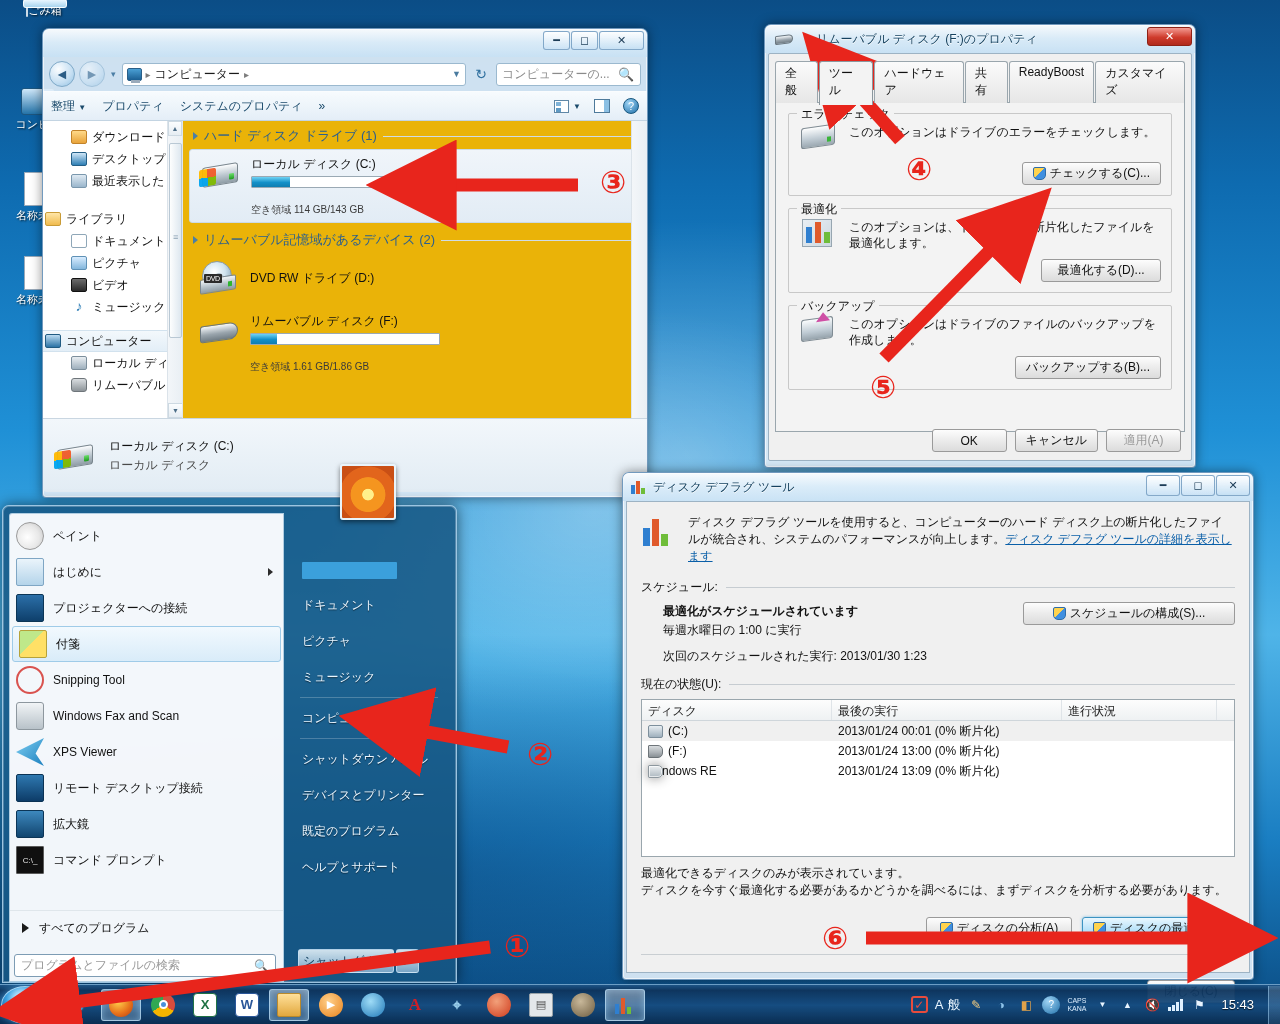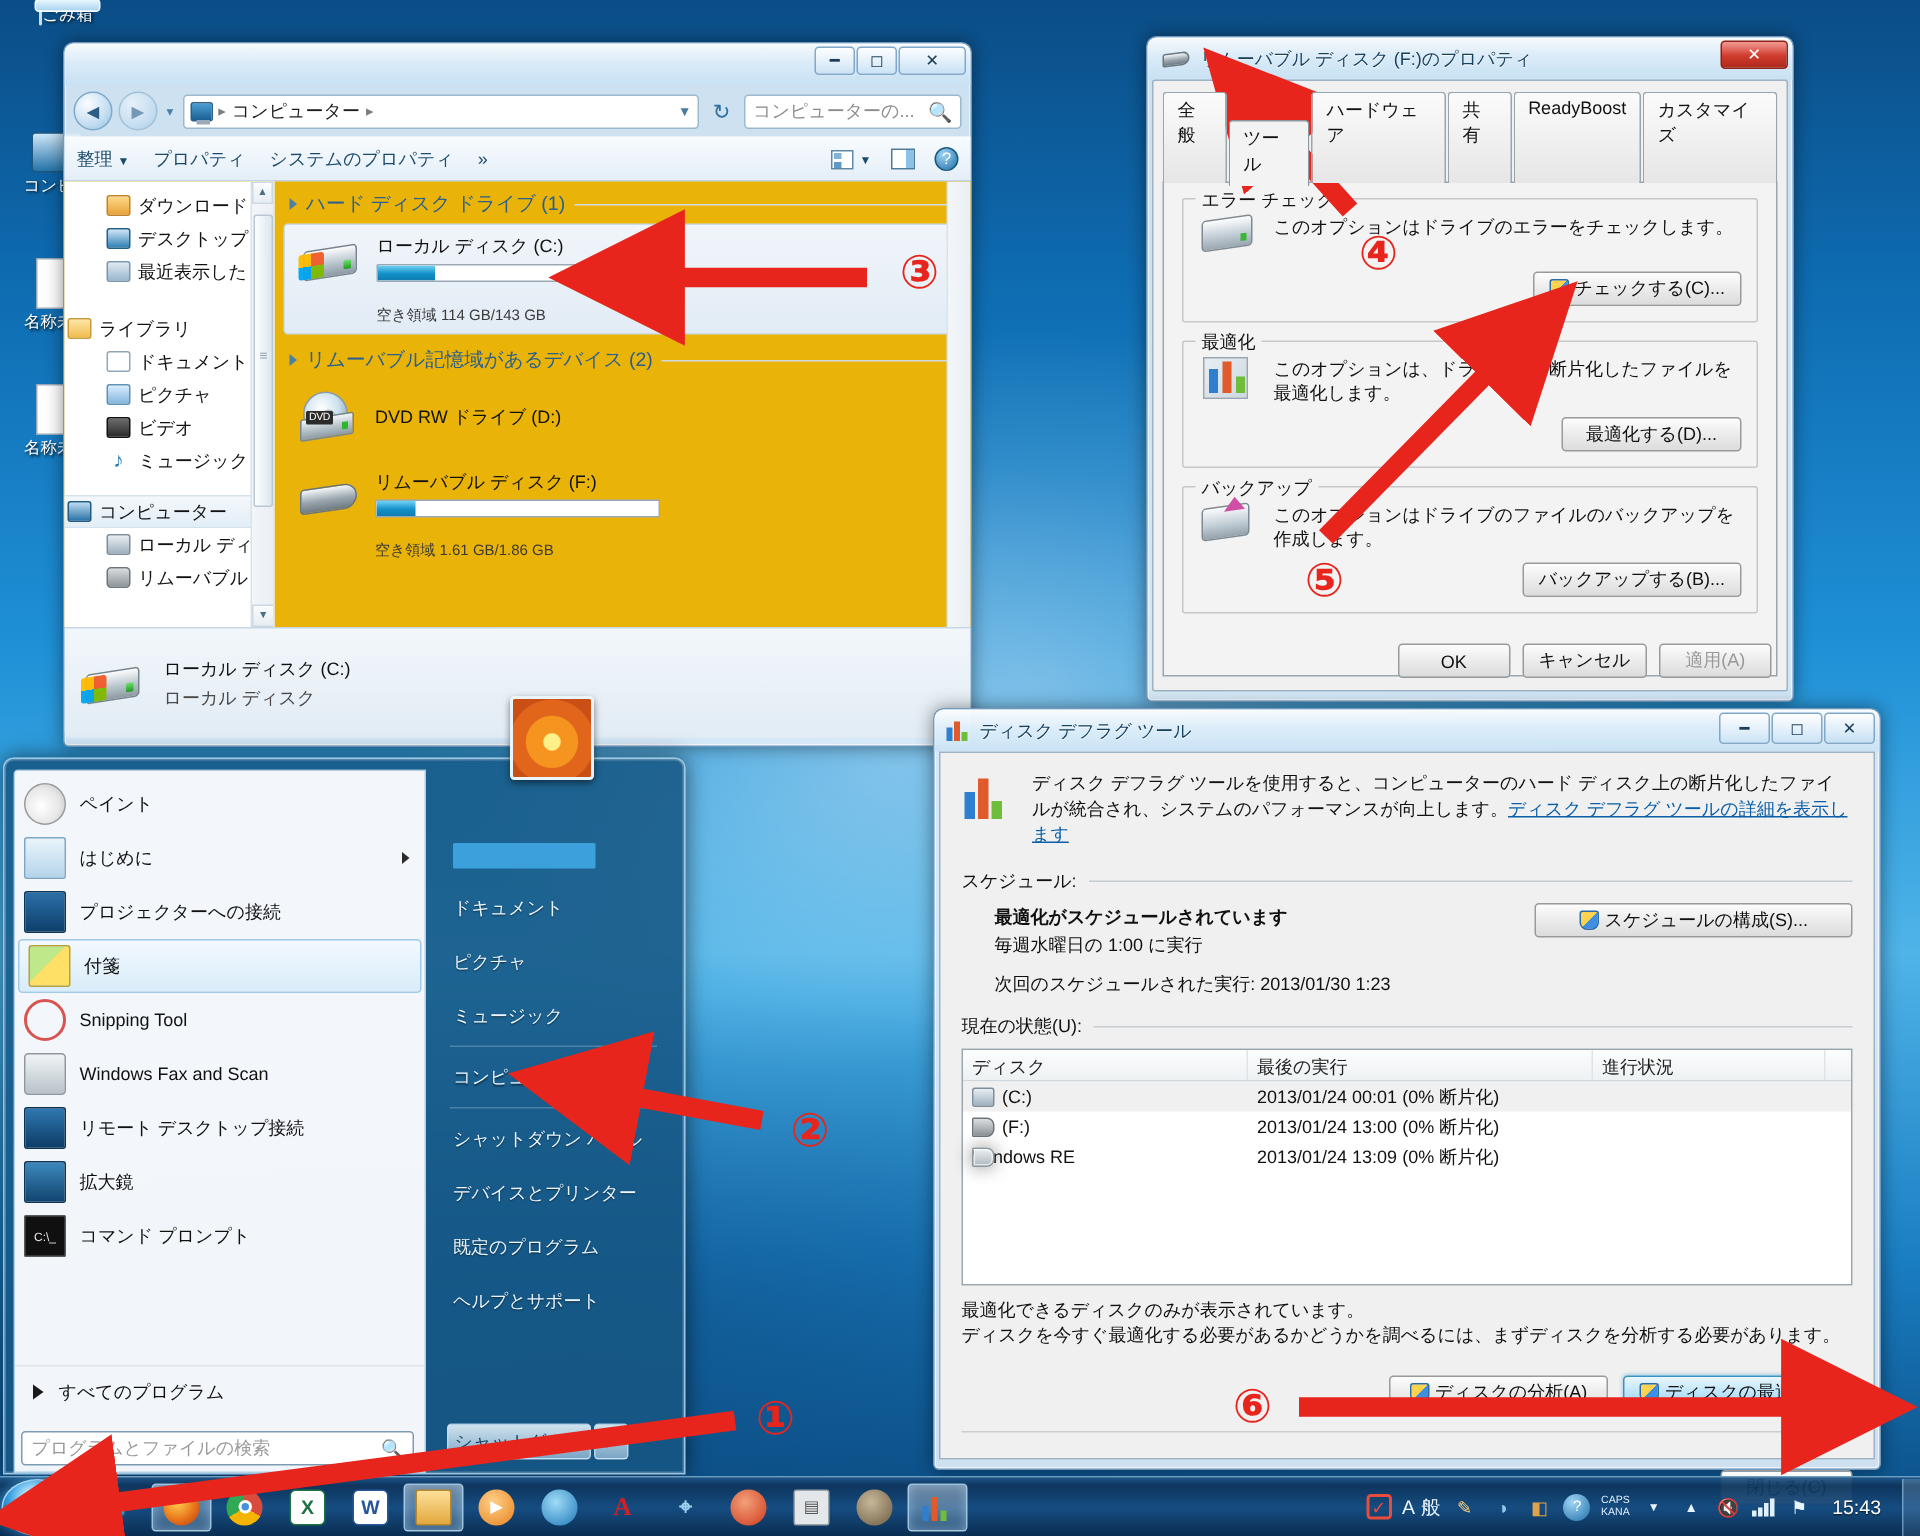--- a/index.html
+++ b/index.html
@@ -184,29 +184,29 @@
   }
   .det-ico{width:44px;height:38px;position:relative;flex:0 0 44px;}
   .det-col1{ font-size:12px; color:#111; line-height:19px; }
   .det-col1 .sub{ color:#4a4a4a; }
   .det-col2{ font-size:12px; color:#111; line-height:19px; }
   .det-bar{display:flex;align-items:center;gap:7px;}
   .det-bar .bar{ width:290px; }
 
   
   #props{ left:764px; top:24px; width:432px; height:444px; }
-  #props .titlebar{ padding-left:10px; gap:7px;}
+  #props .titlebar{ padding-left:10px; gap:23px;}
   .prop-face{ background:#f0f0f0; margin:0 3px 3px; height:408px; border:1px solid #9db3c4; border-radius:2px; position:relative;}
   .tabs{ display:flex; padding:7px 6px 0 6px; gap:1px; position:relative; z-index:2;}
   .tab{
     padding:3px 9px 4px; font-size:12px; color:#111;
     background:linear-gradient(180deg,#fbfbfb,#e6e6e6);
     border:1px solid #9aa6ad;border-bottom:none;border-radius:3px 3px 0 0;
   }
-  .tab.active{ background:#f3f3f3; padding-bottom:6px; margin-bottom:-2px; border-color:#8b979e; position:relative; z-index:3;margin-top:19px;}
+  .tab.active{ background:#f3f3f3; padding-bottom:6px; margin-bottom:-2px; border-color:#8b979e; position:relative; z-index:3;}
   .tab-panel{
     margin:0 6px 6px; border:1px solid #9aa6ad; background:#f3f3f3;
     height:330px; padding:10px 12px; position:relative; top:-1px;
   }
   .fieldset{ border:1px solid #c8c8c8; border-radius:2px; margin-bottom:12px; padding:8px 10px 10px; position:relative;}
   .fs-legend{ position:absolute; top:-8px; left:8px; background:#f3f3f3; padding:0 4px; font-size:12px; color:#111;}
   .fs-row{ display:flex; gap:10px; align-items:flex-start; }
   .fs-ico{ width:40px;height:32px;flex:0 0 40px; position:relative;}
   .fs-text{ font-size:12px; color:#111; line-height:16px; flex:1; padding-top:2px;}
   .fs-btnrow{ display:flex; justify-content:flex-end; margin-top:8px; }
@@ -742,20 +742,24 @@
     </div>
     <div class="sm-item">
       <span class="sm-ico" style="border:2px solid #d9534f;border-radius:50%;background:transparent;"></span>
       <span>Snipping Tool</span>
     </div>
     <div class="sm-item">
       <span class="sm-ico" style="background:linear-gradient(180deg,#f1f4f6,#b8c2c9);border:1px solid #8d979e;border-radius:3px;"></span>
       <span>Windows Fax and Scan</span>
     </div>
     <div class="sm-item">
+      <span class="sm-ico" style="background:linear-gradient(135deg,#7fd0f2,#1c80bf);clip-path:polygon(0 50%,100% 0,70% 55%,100% 100%);"></span>
+      <span>XPS Viewer</span>
+    </div>
+    <div class="sm-item">
       <span class="sm-ico" style="background:linear-gradient(180deg,#2e78b0,#0d3c68);border:1px solid #0a3254;border-radius:2px;"></span>
       <span>リモート デスクトップ接続</span>
     </div>
     <div class="sm-item">
       <span class="sm-ico" style="background:linear-gradient(180deg,#3d88be,#11456f);border:1px solid #0c3557;border-radius:2px;"></span>
       <span>拡大鏡</span>
     </div>
     <div class="sm-item">
       <span class="sm-ico" style="background:#101010;border:1px solid #5a5a5a;border-radius:1px;color:#e8e8e8;font-size:8px;display:flex;align-items:center;justify-content:center;">C:\_</span>
       <span>コマンド プロンプト</span>

